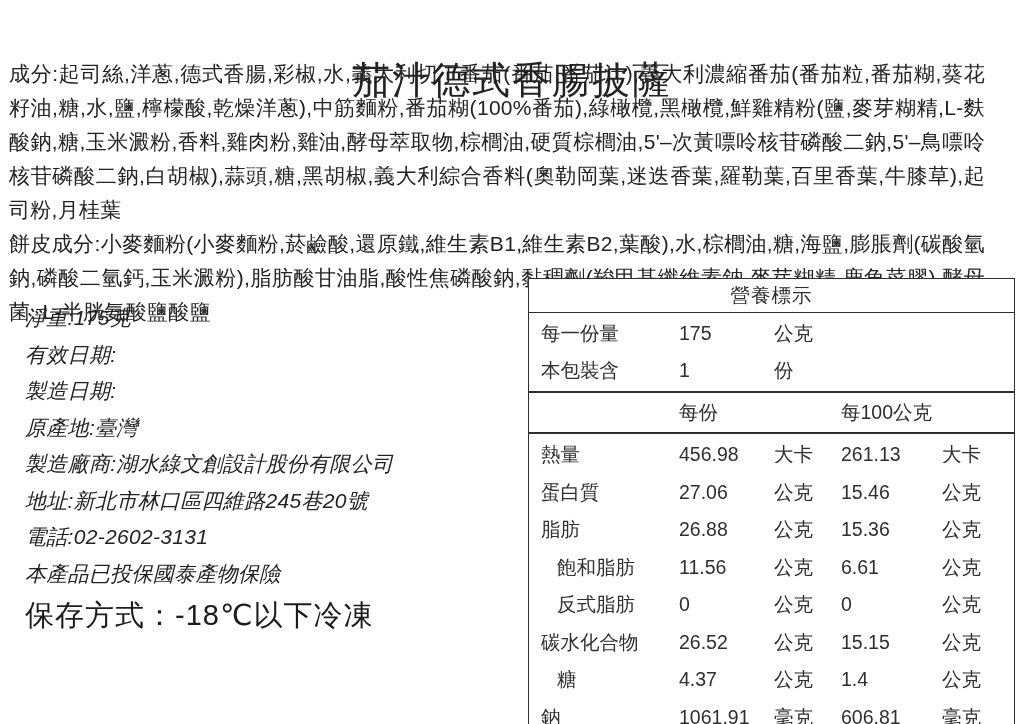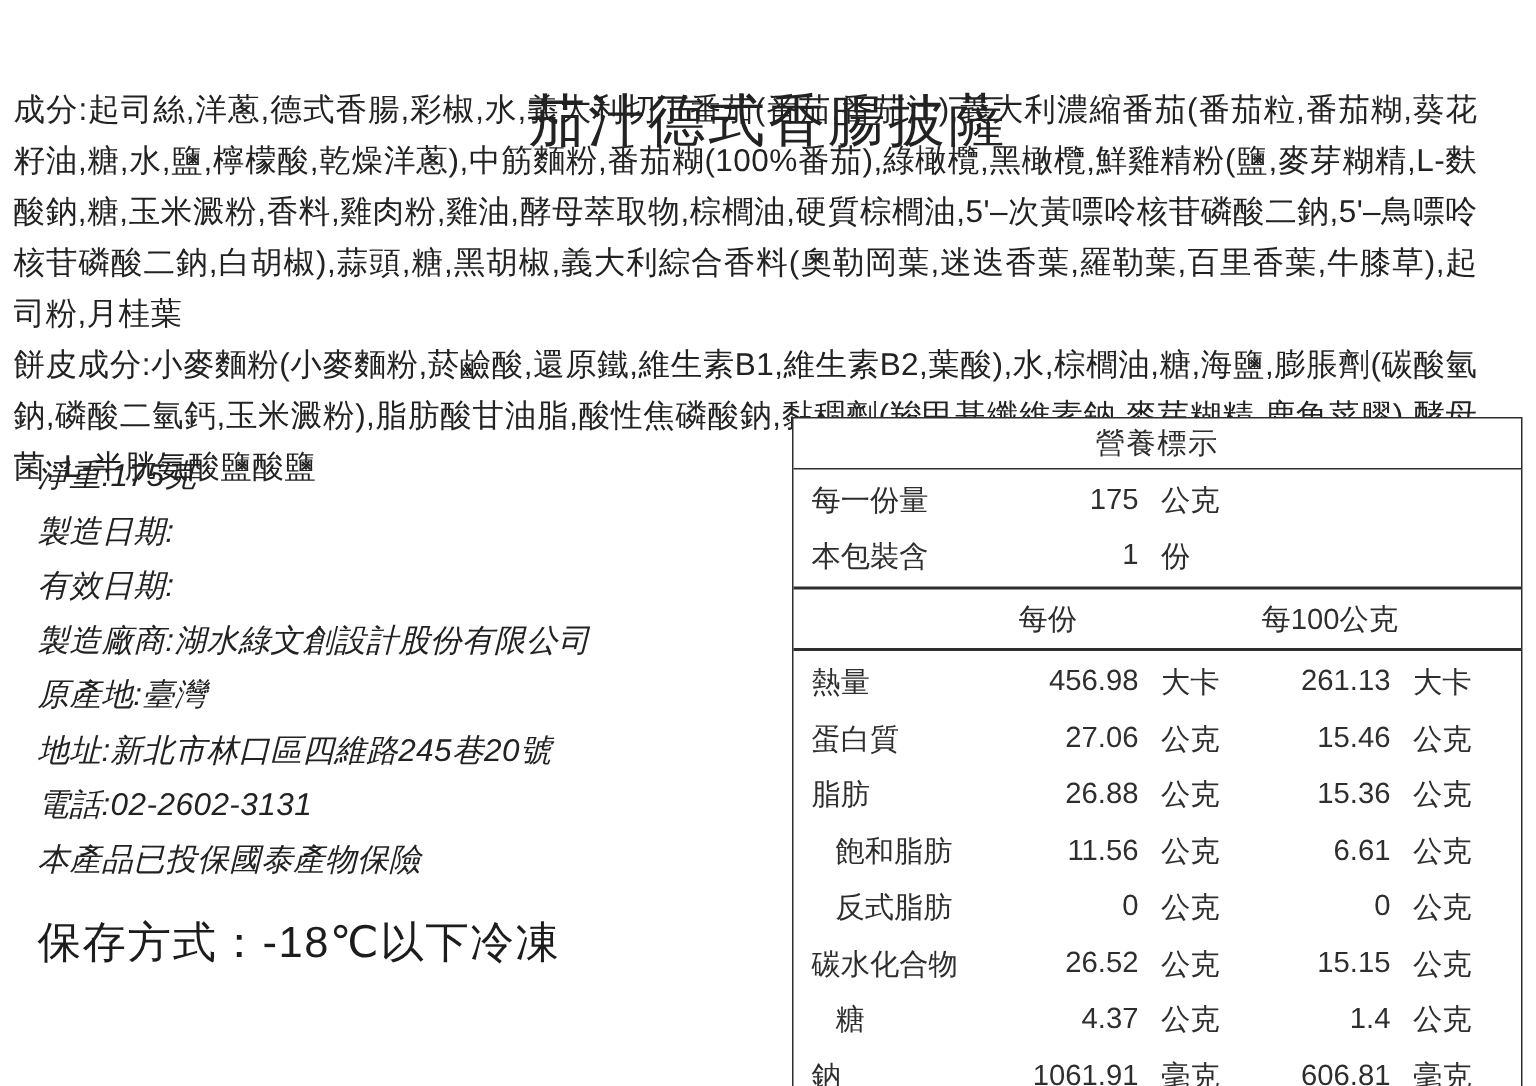--- a/index.html
+++ b/index.html
@@ -27,21 +27,21 @@
     letter-spacing: 0.3px;
   }
   .ingredients-wrap p { margin: 0; }
 
   .info-block {
     position: absolute; top: 300px; left: 25px; width: 512px;
     font-size: 21px;
   }
   .info-line { line-height: 36.5px; letter-spacing: 0.3px; font-style: italic; }
   .storage-line {
-    margin-top: 17px;
+    margin-top: 3px;
     font-size: 29px;
     letter-spacing: 1px;
     line-height: 40px;
     color: #1c1c1c;
   }
 
   
   .nutri-table {
     position: absolute; top: 278px; left: 528px; width: 487px;
     border: 1.5px solid #2e2e2e;
@@ -64,41 +64,41 @@
     display: grid;
     grid-template-columns: 150px 80px 82px 86px 1fr;
     align-items: center;
     height: 37px;
   }
   .n-data-section .n-row { height: 37.5px; }
   .n-header-row.n-row { height: 39px; }
 
   .n-row .cell-label { padding-left: 12px; white-space: nowrap; }
   .n-row .cell-label.indent { padding-left: 28px; }
-  .n-row .cell-val { text-align: right; white-space: nowrap; }
+  .n-row .cell-val { white-space: nowrap; }
   .n-row .cell-unit { padding-left: 15px; white-space: nowrap; }
   .n-row .span2 { grid-column: span 2; text-align: left; }
 </style>
 </head>
 <body>
 
 <div class="page-title">茄汁德式香腸披薩</div>
 
 <div class="ingredients-wrap">
   <p>成分:起司絲,洋蔥,德式香腸,彩椒,水,義大利切丁番茄(番茄,番茄汁),義大利濃縮番茄(番茄粒,番茄糊,葵花籽油,糖,水,鹽,檸檬酸,乾燥洋蔥),中筋麵粉,番茄糊(100%番茄),綠橄欖,黑橄欖,鮮雞精粉(鹽,麥芽糊精,L-麩酸鈉,糖,玉米澱粉,香料,雞肉粉,雞油,酵母萃取物,棕櫚油,硬質棕櫚油,5'–次黃嘌呤核苷磷酸二鈉,5'–鳥嘌呤核苷磷酸二鈉,白胡椒),蒜頭,糖,黑胡椒,義大利綜合香料(奧勒岡葉,迷迭香葉,羅勒葉,百里香葉,牛膝草),起司粉,月桂葉</p>
   <p>餅皮成分:小麥麵粉(小麥麵粉,菸鹼酸,還原鐵,維生素B1,維生素B2,葉酸),水,棕櫚油,糖,海鹽,膨脹劑(碳酸氫鈉,磷酸二氫鈣,玉米澱粉),脂肪酸甘油脂,酸性焦磷酸鈉,黏稠劑(羧甲基纖維素鈉,麥芽糊精,鹿角菜膠),酵母菌, L-半胱氨酸鹽酸鹽</p>
 </div>
 
 <div class="info-block">
   <div id="info-lines">
       <div class="info-line">淨重:175克</div>
+      <div class="info-line">有效日期:</div>
       <div class="info-line">製造日期:</div>
-      <div class="info-line">有效日期:</div>
+      <div class="info-line">原產地:臺灣</div>
       <div class="info-line">製造廠商:湖水綠文創設計股份有限公司</div>
-      <div class="info-line">原產地:臺灣</div>
       <div class="info-line">地址:新北市林口區四維路245巷20號</div>
       <div class="info-line">電話:02-2602-3131</div>
       <div class="info-line">本產品已投保國泰產物保險</div>
     </div>
   <div class="storage-line">保存方式：-18℃以下冷凍</div>
 </div>
 
 <div class="nutri-table">
   <div class="n-title">營養標示</div>
 

